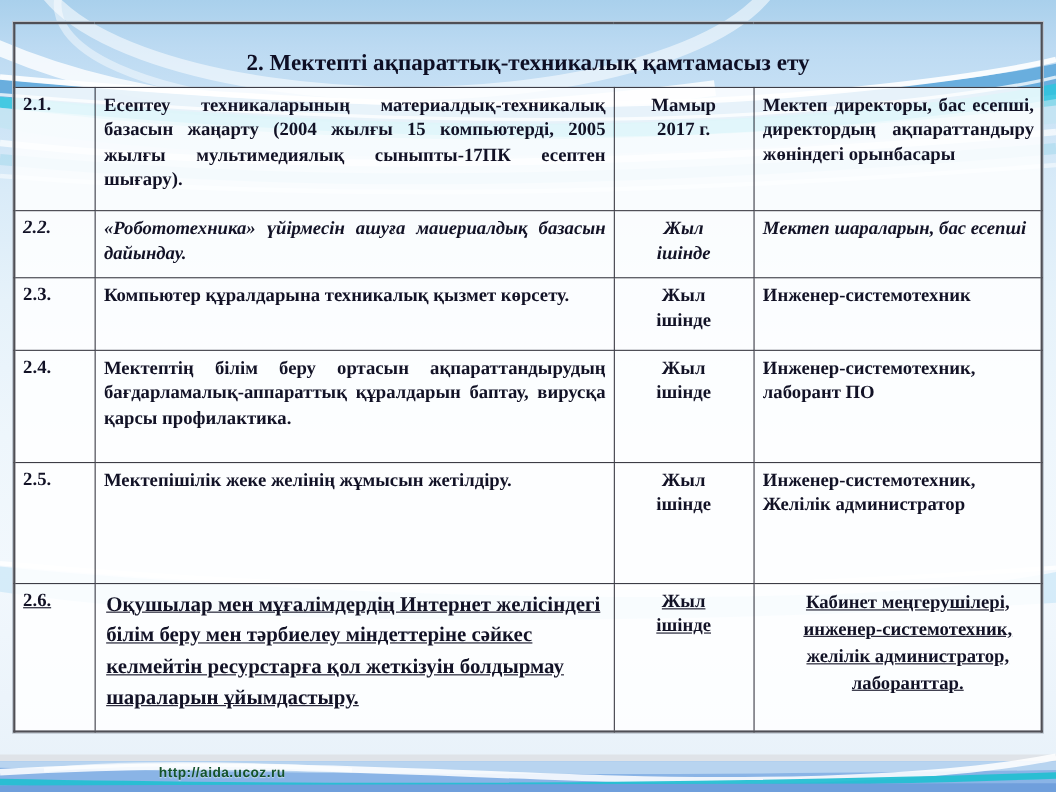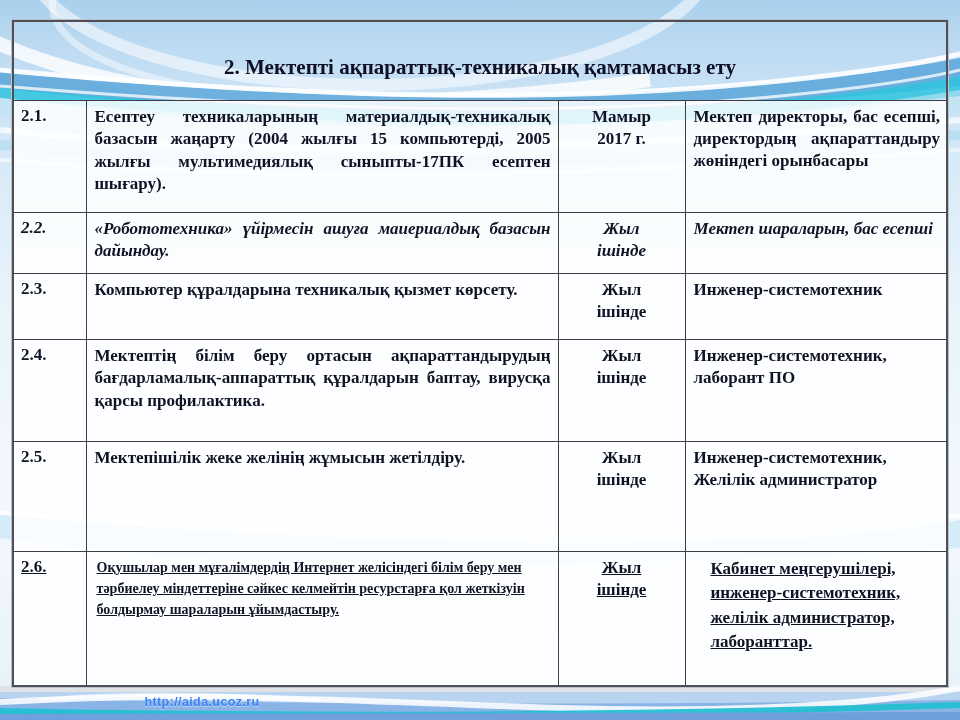--- a/index.html
+++ b/index.html
@@ -24,44 +24,44 @@
   }
   col.c-num  { width:73px; }
   col.c-task { width:472px; }
   col.c-term { width:127px; }
   col.c-resp { width:262px; }
 
   td { border:1px solid #3d3d46; vertical-align:top; background:rgba(255,255,255,0.84); }
 
   td.title-cell {
     background:transparent; border-bottom:1px solid #3d3d46;
-    text-align:center; vertical-align:middle; height:79px;
+    text-align:center; vertical-align:middle; height:58px;
     font-size:21px; font-weight:bold; padding-top:14px; color:#0e0e24;
   }
 
   .h-r1 { height:112px; } .h-r2 { height:61px;font-style:italic; } .h-r3 { height:66px;margin-left:25px; }
   .h-r4 { height:102px;margin-left:32px; } .h-r5 { height:110px; } .h-r6 { height:135px;text-decoration:underline; }
 
   td.cell-num  { font-size:17px; font-weight:bold; padding:5px 2px 2px 7px; }
   td.cell-task { font-size:17px; font-weight:bold; padding:5px 7px 2px 8px;
                  text-align:justify; line-height:1.33; }
   td.cell-term { font-size:17px; font-weight:bold; text-align:center; padding-top:5px; }
   td.cell-term .term-txt { max-width:84px; margin:0 auto; line-height:1.3; }
   td.cell-resp { font-size:17px; font-weight:bold; padding:5px 6px 2px 8px;
                  text-align:justify; line-height:1.3; }
 
-  tr.row-6 td.cell-task { text-align:left; line-height:1.5; font-size:14px; padding-left:10px; }
-  tr.row-6 td.cell-resp { text-align:left; line-height:1.45; padding-left:25px; }
+  tr.row-6 td.cell-task { text-align:left; line-height:1.5; font-size:19px; padding-left:10px; }
+  tr.row-6 td.cell-resp { text-align:center; line-height:1.45; padding-left:25px; }
 
   
   .watermark {
     position:absolute; left:122px; top:695px; width:160px; z-index:3;
     font-family:"Liberation Sans", sans-serif;
     font-size:12.5px; font-weight:bold; text-align:center;
-    color:#3b82f6; letter-spacing:0.4px;
+    color:#14532d; letter-spacing:0.4px;
     text-shadow:0 1px 1px rgba(255,255,255,0.55);
   }
 </style>
 </head>
 <body>
 
 <svg id="bg-waves" viewBox="0 0 960 720" xmlns="http://www.w3.org/2000/svg" aria-hidden="true">
 
   <ellipse cx="370" cy="-40" rx="340" ry="125" fill="none" stroke="rgba(255,255,255,0.55)" stroke-width="12"></ellipse>
   <path d="M-40,25 C110,105 330,122 650,80" fill="none" stroke="rgba(255,255,255,0.8)" stroke-width="14"></path>

